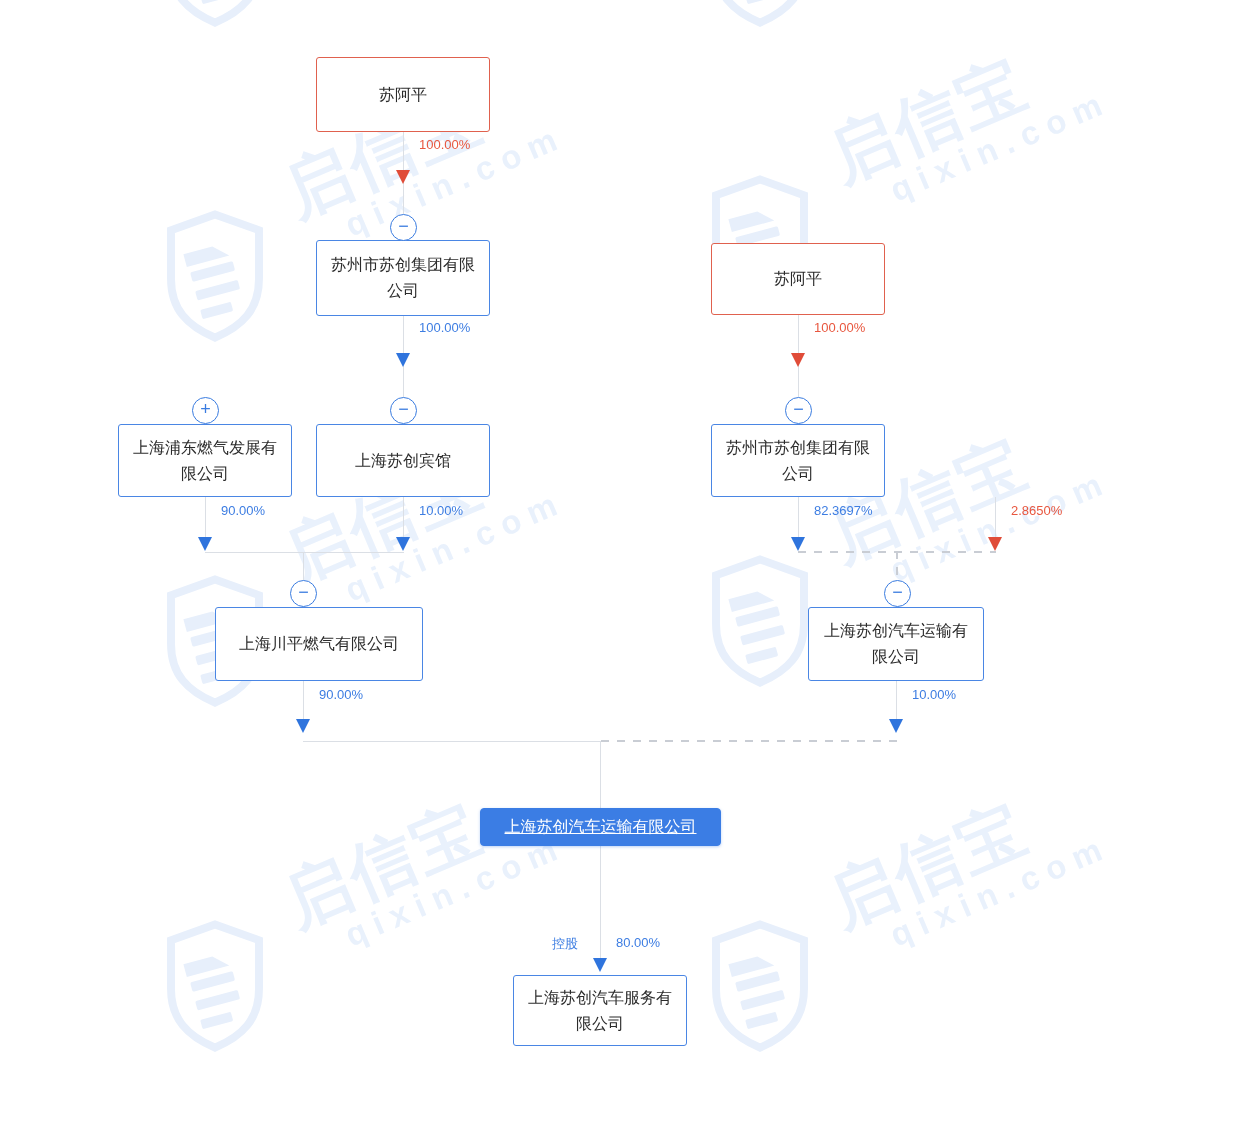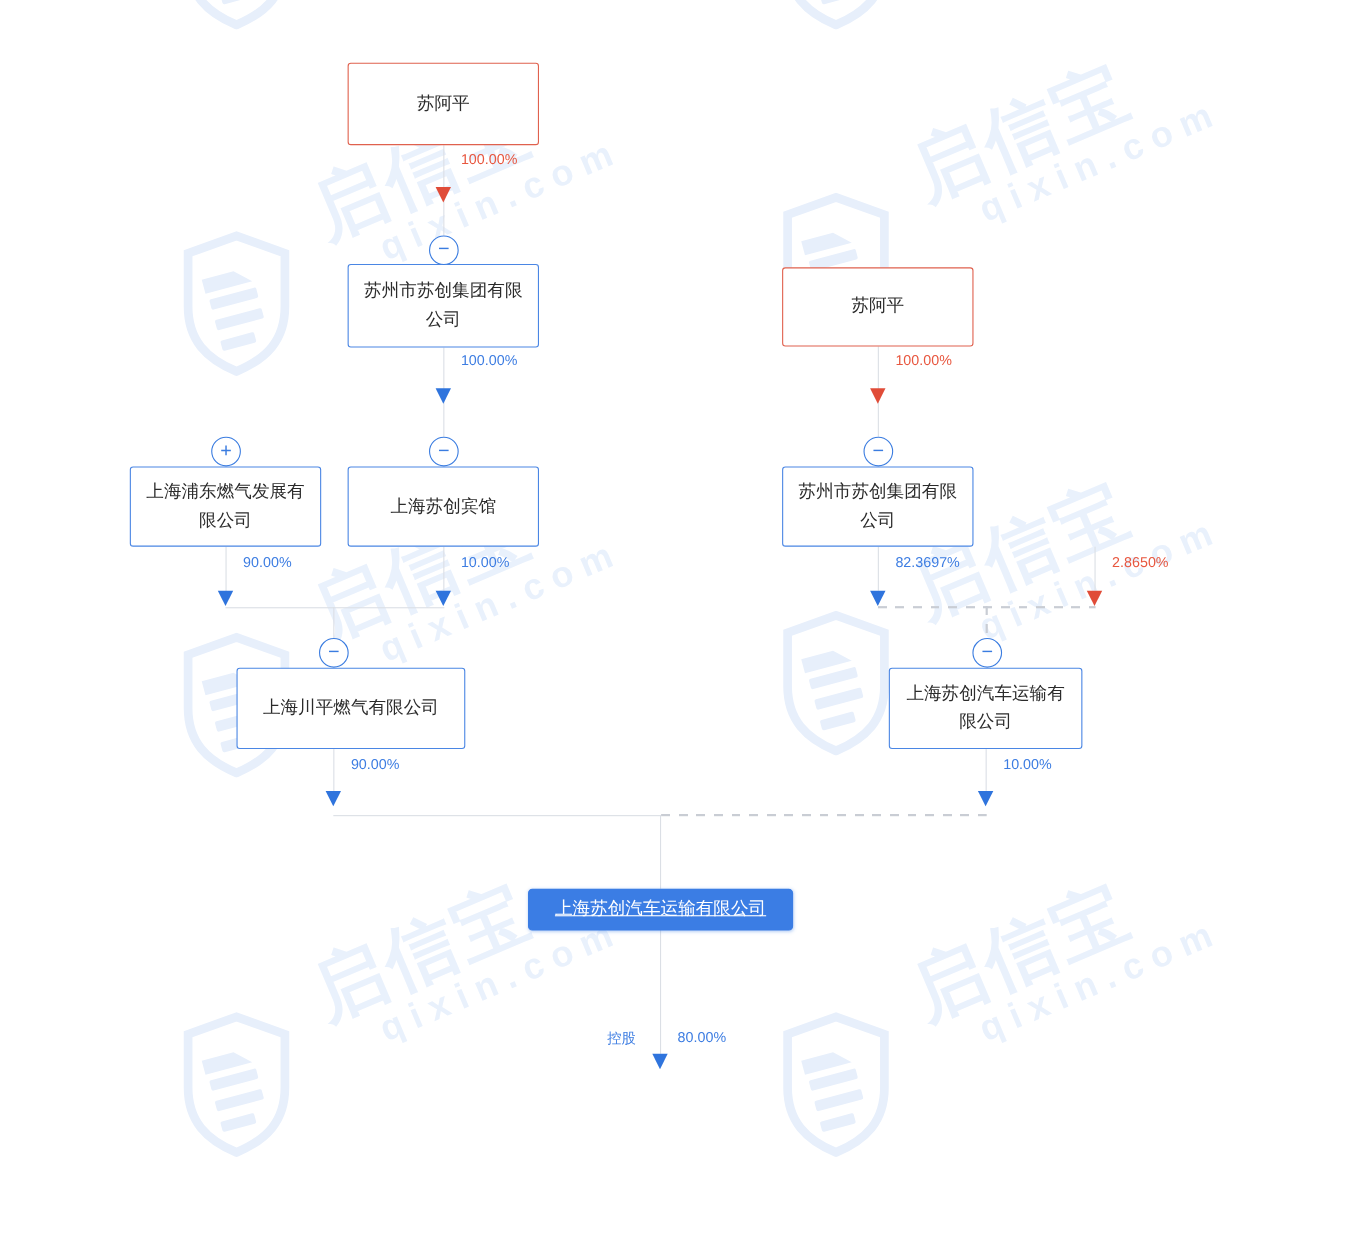--- a/index.html
+++ b/index.html
@@ -211,20 +211,21 @@
 
   <div class="box red" style="left:316px;top:57px;width:174px;height:75px">苏阿平</div>
   <div class="box" style="left:316px;top:240px;width:174px;height:76px">苏州市苏创集团有限公司</div>
   <div class="box" style="left:118px;top:424px;width:174px;height:73px">上海浦东燃气发展有限公司</div>
   <div class="box" style="left:316px;top:424px;width:174px;height:73px">上海苏创宾馆</div>
   <div class="box" style="left:215px;top:607px;width:208px;height:74px">上海川平燃气有限公司</div>
   <div class="box red" style="left:711px;top:243px;width:174px;height:72px">苏阿平</div>
   <div class="box" style="left:711px;top:424px;width:174px;height:73px">苏州市苏创集团有限公司</div>
   <div class="box" style="left:808px;top:607px;width:176px;height:74px">上海苏创汽车运输有限公司</div>
   <div class="box primary" style="left:480px;top:808px;width:241px;height:38px">上海苏创汽车运输有限公司</div>
+  <div class="box" style="left:513px;top:975px;width:174px;height:71px">上海苏创汽车服务有限公司</div>
 
   <span class="pct red" style="left:419px;top:137px">100.00%</span>
   <span class="pct blue" style="left:419px;top:320px">100.00%</span>
   <span class="pct blue" style="left:221px;top:503px">90.00%</span>
   <span class="pct blue" style="left:419px;top:503px">10.00%</span>
   <span class="pct blue" style="left:319px;top:687px">90.00%</span>
   <span class="pct red" style="left:814px;top:320px">100.00%</span>
   <span class="pct blue" style="left:814px;top:503px">82.3697%</span>
   <span class="pct red" style="left:1011px;top:503px">2.8650%</span>
   <span class="pct blue" style="left:912px;top:687px">10.00%</span>

